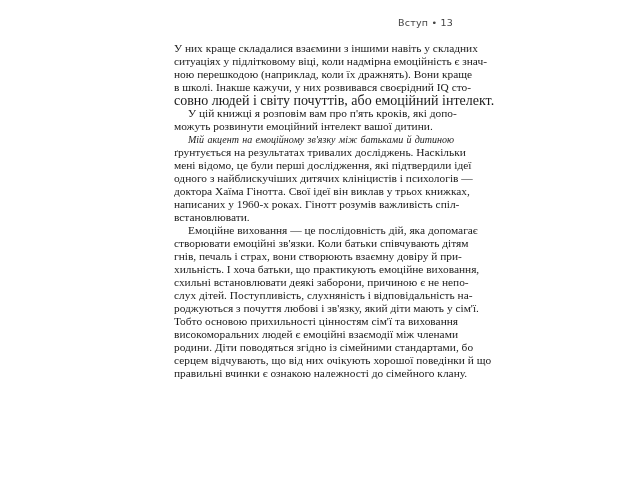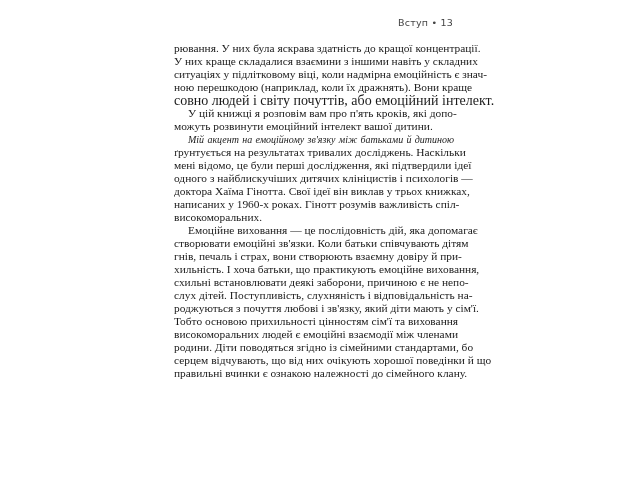--- a/index.html
+++ b/index.html
@@ -13,34 +13,34 @@
 </head>
 <body>
 
 <div class="header">
   <span>Вступ</span>
   <span>•</span>
   <span>13</span>
 </div>
 
 <div class="page" id="page">
-    <span class="line" style="height: 13px; line-height: 13px; font-size: 11.4px;">рювання. У них була яскрава здатність до кращої концентрації.</span>
     <span class="line" style="height: 13px; line-height: 13px; font-size: 11.4px;">У них краще складалися взаємини з іншими навіть у складних</span>
     <span class="line" style="height: 13px; line-height: 13px; font-size: 11.4px; font-family: Liberation Serif, serif;">ситуаціях у підлітковому віці, коли надмірна емоційність є знач-</span>
     <span class="line" style="height: 13px; line-height: 13px; font-size: 11.4px;">ною перешкодою (наприклад, коли їх дражнять). Вони краще</span>
+    <span class="line" style="height: 13px; line-height: 13px; font-size: 11.4px;">в школі. Інакше кажучи, у них розвивався своєрідний IQ сто-</span>
     <span class="line last" style="height: 13px; line-height: 13px; font-size: 14px;">совно людей і світу почуттів, або емоційний інтелект.</span>
     <span class="line indent" style="height: 13px; line-height: 13px; font-size: 11.4px;">У цій книжці я розповім вам про п'ять кроків, які допо-</span>
     <span class="line last" style="height: 13px; line-height: 13px; font-size: 11.4px;">можуть розвинути емоційний інтелект вашої дитини.</span>
     <span class="line indent" style="height: 13px; line-height: 13px; font-size: 10px; font-style: italic;">Мій акцент на емоційному зв'язку між батьками й дитиною</span>
     <span class="line" style="height: 13px; line-height: 13px; font-size: 11.4px;">ґрунтується на результатах тривалих досліджень. Наскільки</span>
     <span class="line" style="height: 13px; line-height: 13px; font-size: 11.4px;">мені відомо, це були перші дослідження, які підтвердили ідеї</span>
     <span class="line" style="height: 13px; line-height: 13px; font-size: 11.4px;">одного з найблискучіших дитячих клініцистів і психологів —</span>
     <span class="line" style="height: 13px; line-height: 13px; font-size: 11.4px;">доктора Хаїма Гінотта. Свої ідеї він виклав у трьох книжках,</span>
     <span class="line" style="height: 13px; line-height: 13px; font-size: 11.4px;">написаних у 1960-х роках. Гінотт розумів важливість спіл-</span>
-    <span class="line last" style="height: 13px; line-height: 13px; font-size: 11.4px;">високоморальних.</span>
+    <span class="line last" style="height: 13px; line-height: 13px; font-size: 11.4px;">встановлювати.</span>
     <span class="line indent" style="height: 13px; line-height: 13px; font-size: 11.4px;">Емоційне виховання — це послідовність дій, яка допомагає</span>
     <span class="line" style="height: 13px; line-height: 13px; font-size: 11.4px;">створювати емоційні зв'язки. Коли батьки співчувають дітям</span>
     <span class="line" style="height: 13px; line-height: 13px; font-size: 11.4px;">гнів, печаль і страх, вони створюють взаємну довіру й при-</span>
     <span class="line" style="height: 13px; line-height: 13px; font-size: 11.4px;">хильність. І хоча батьки, що практикують емоційне виховання,</span>
     <span class="line" style="height: 13px; line-height: 13px; font-size: 11.4px;">схильні встановлювати деякі заборони, причиною є не непо-</span>
     <span class="line" style="height: 13px; line-height: 13px; font-size: 11.4px;">слух дітей. Поступливість, слухняність і відповідальність на-</span>
     <span class="line" style="height: 13px; line-height: 13px; font-size: 11.4px;">роджуються з почуття любові і зв'язку, який діти мають у сім'ї.</span>
     <span class="line" style="height: 13px; line-height: 13px; font-size: 11.4px;">Тобто основою прихильності цінностям сім'ї та виховання</span>
     <span class="line" style="height: 13px; line-height: 13px; font-size: 11.4px;">високоморальних людей є емоційні взаємодії між членами</span>
     <span class="line" style="height: 13px; line-height: 13px; font-size: 11.4px;">родини. Діти поводяться згідно із сімейними стандартами, бо</span>

